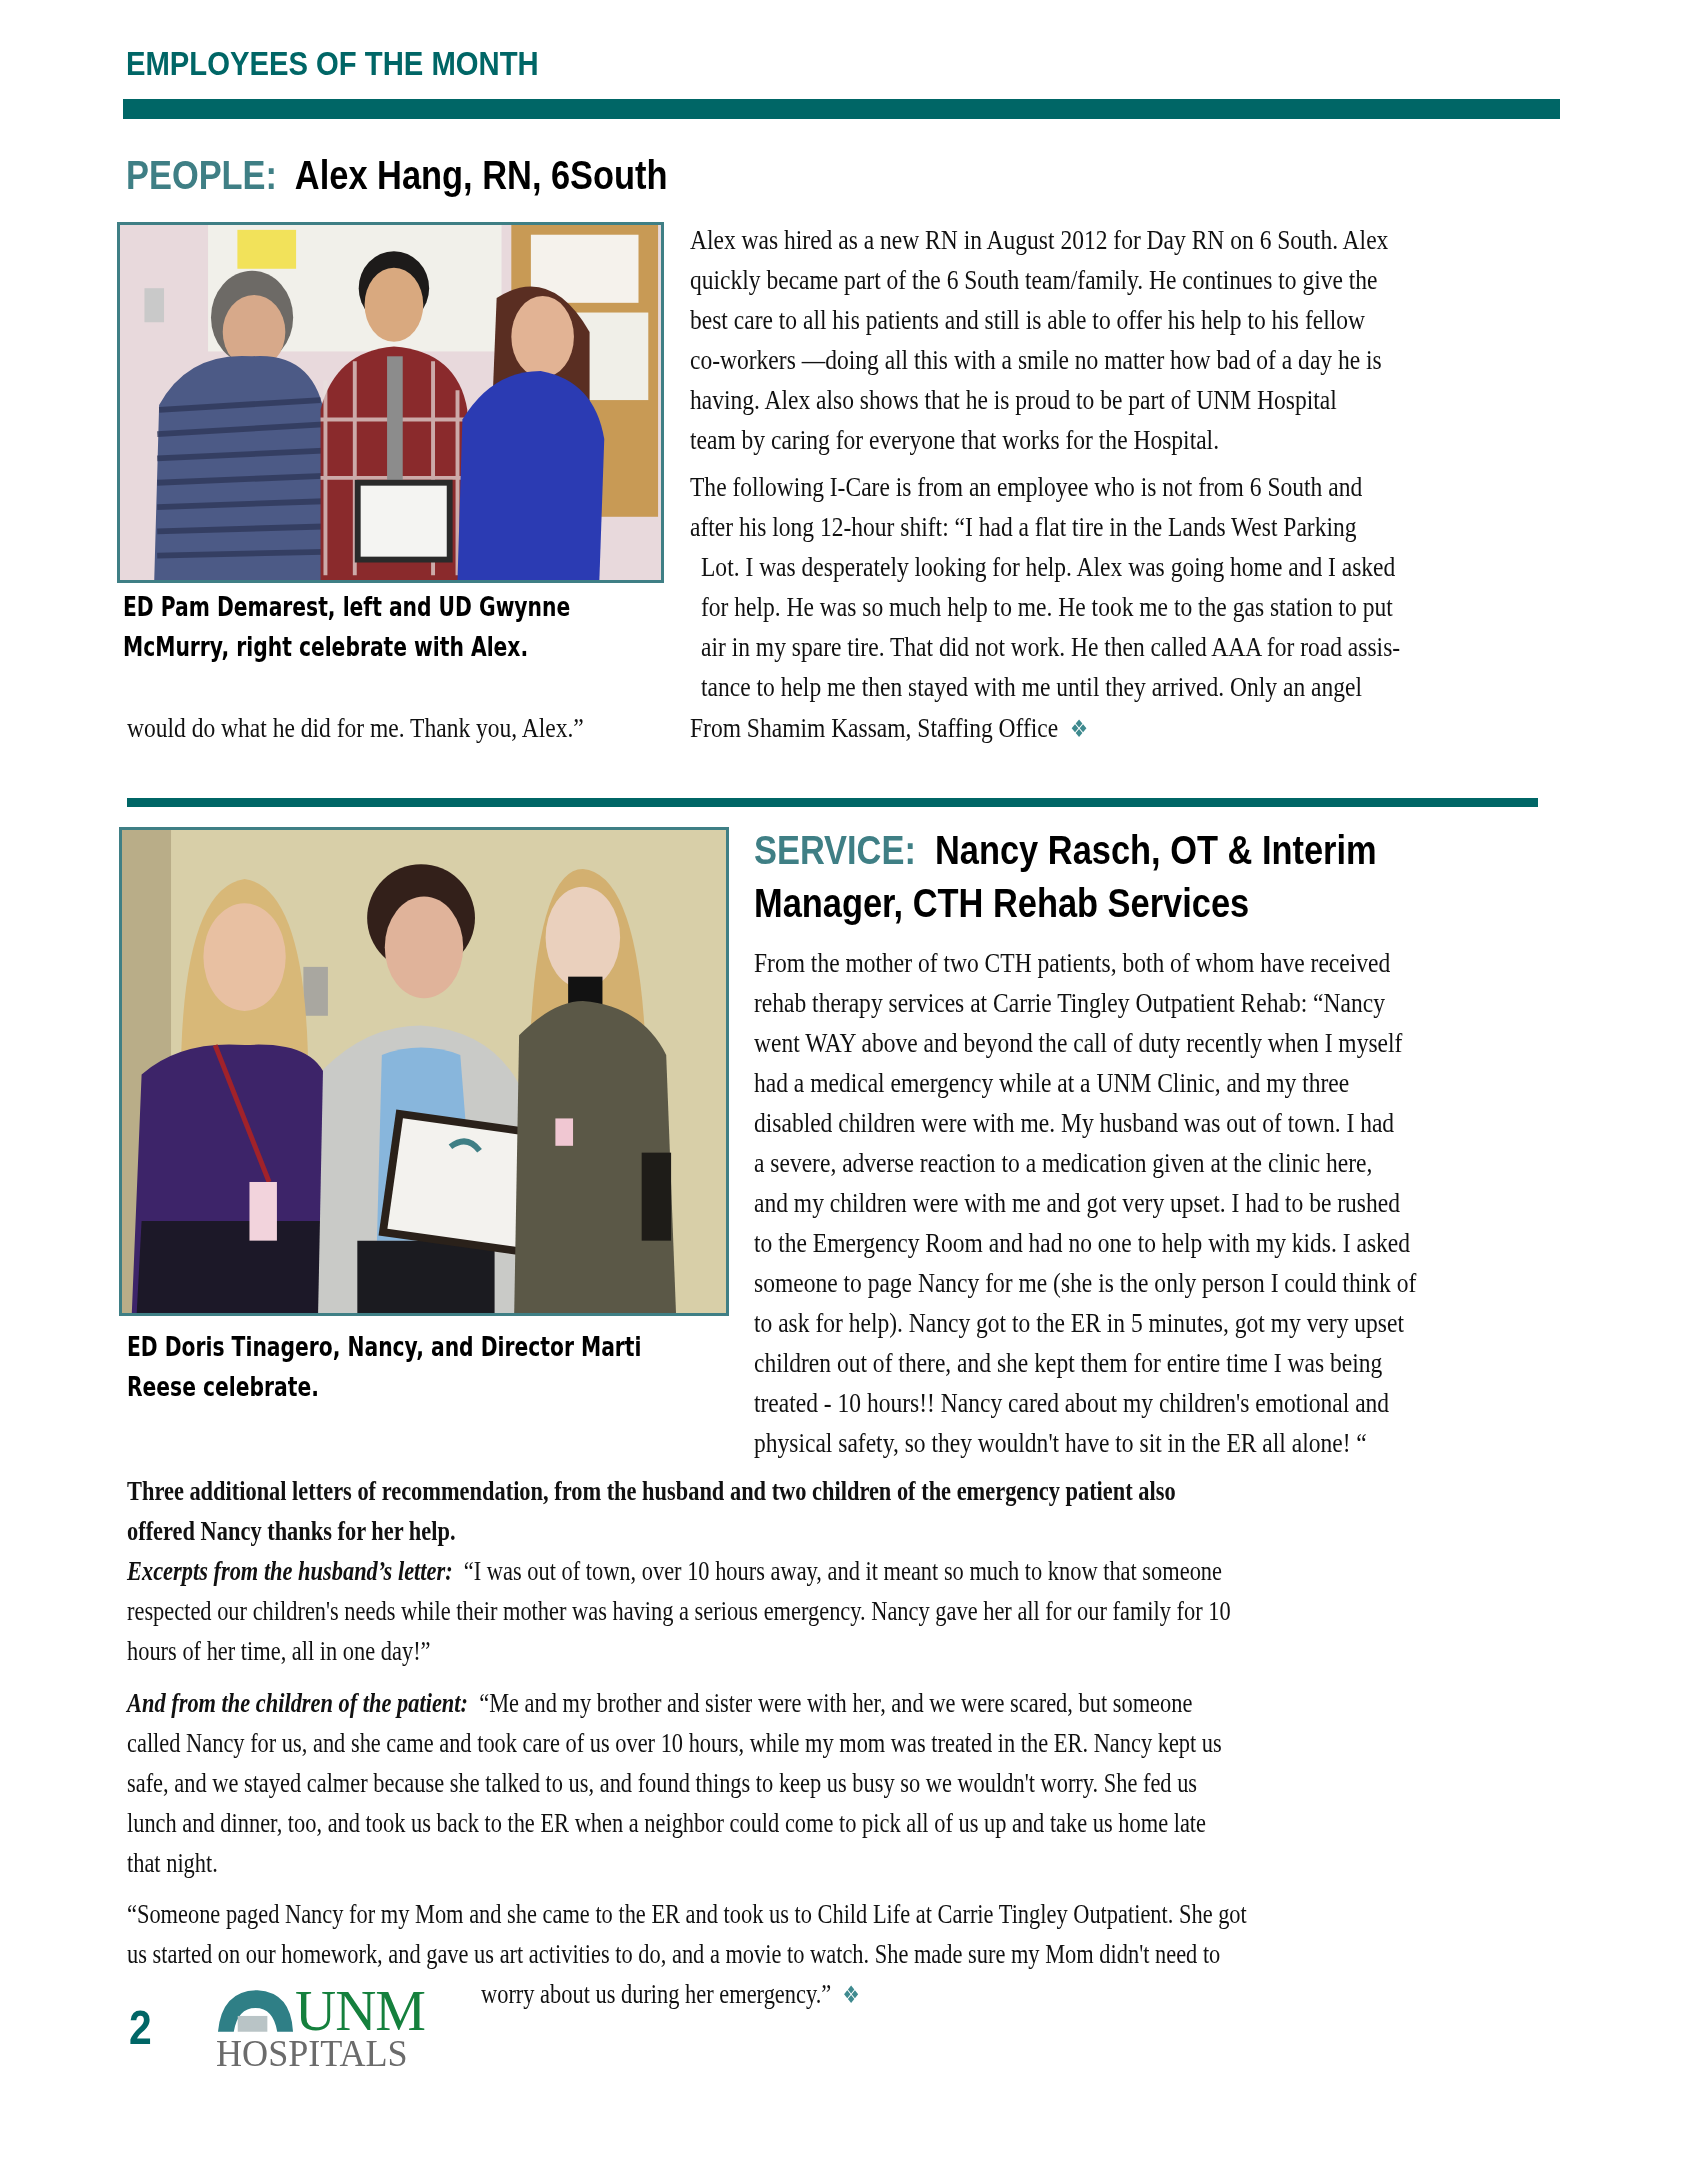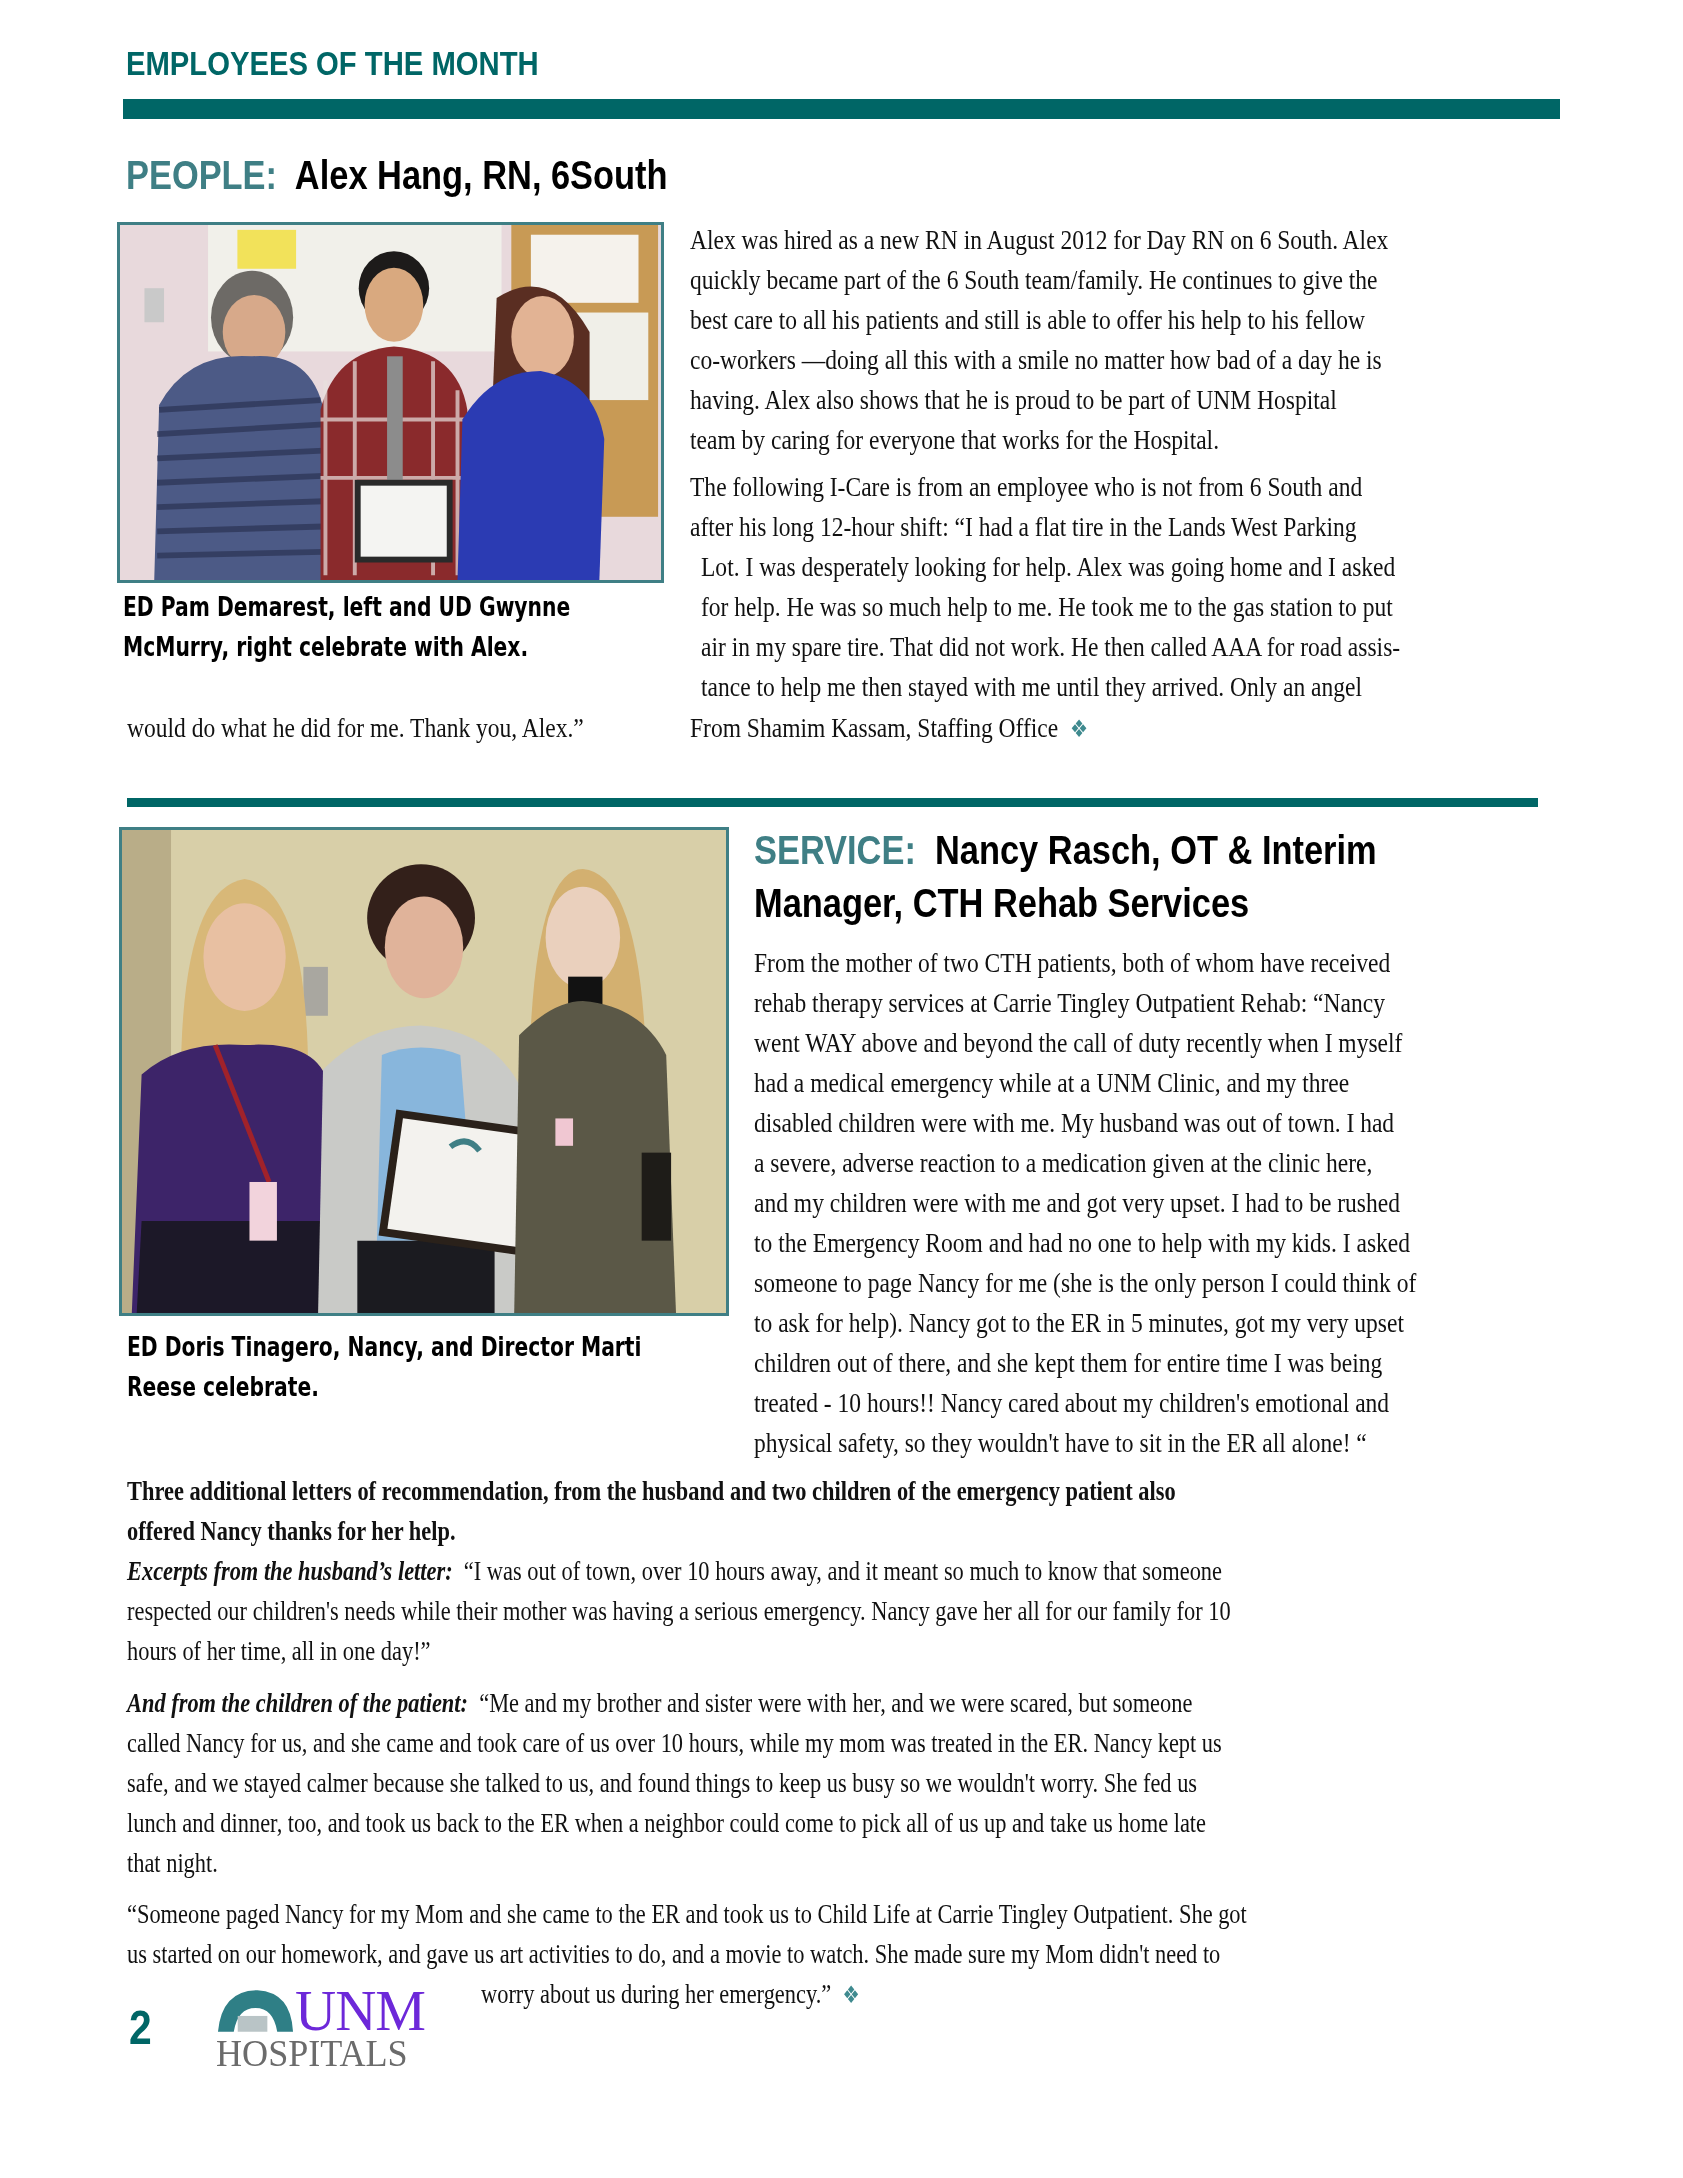--- a/index.html
+++ b/index.html
@@ -25,21 +25,21 @@
   .ornament { color: #3f8a8f; font-size: 24px; margin-left: 14px; }
   .wide-text { font-family: "Liberation Serif", serif; font-size: 28px; line-height: 40px;
                color: #111; white-space: nowrap; transform: scaleX(0.80); transform-origin: left top; }
   .wide-text p { margin: 0; }
   .bold { font-weight: bold; }
   .bi { font-weight: bold; font-style: italic; }
   .page-num { left: 129px; top: 2000px; font-size: 48px; font-weight: bold; color: #006666;
               transform: scaleX(0.85); transform-origin: left top; }
   .logo { left: 216px; top: 1982px; width: 208px; height: 91px; }
   .logo-unm { position: absolute; left: 79px; top: 0px; font-family: "Liberation Serif", serif;
-              font-size: 57px; color: #6d28d9; letter-spacing: -1px; line-height: 57px; }
+              font-size: 57px; color: #15803d; letter-spacing: -1px; line-height: 57px; }
   .logo-hosp { position: absolute; left: 0px; top: 51px; font-family: "Liberation Serif", serif;
                font-size: 38px; color: #6b6b6b; line-height: 40px; transform: scaleX(0.95); transform-origin: left top; letter-spacing: 0px; }
 </style>
 </head>
 <body>
 
 <div class="abs section-title">EMPLOYEES OF THE MONTH</div>
 <div class="abs bar bar-top"></div>
 
 <div class="abs heading" style="left:126px; top:149px;">

